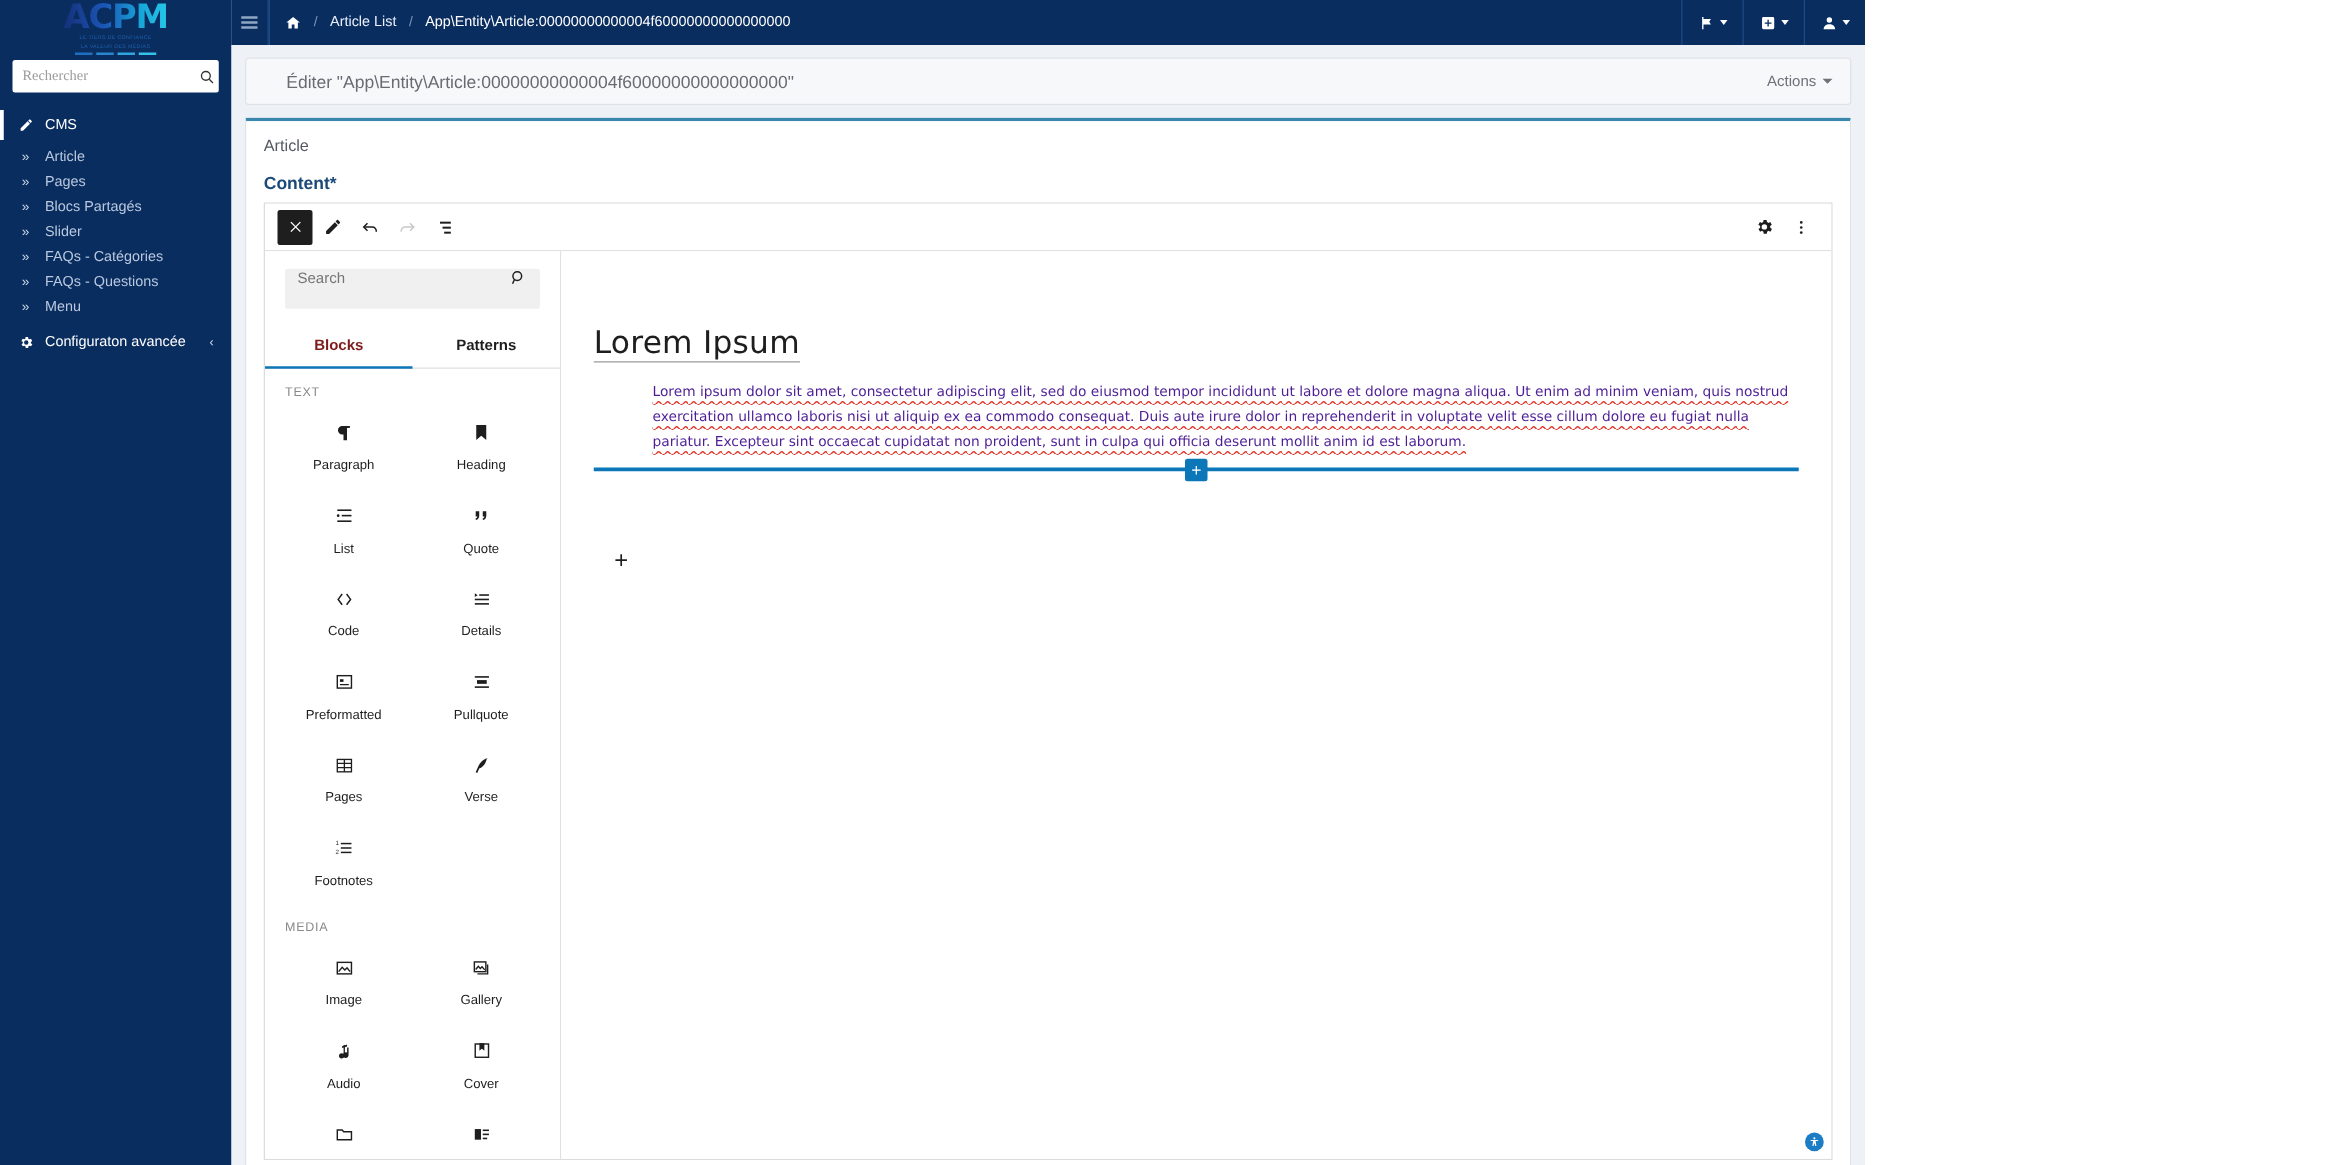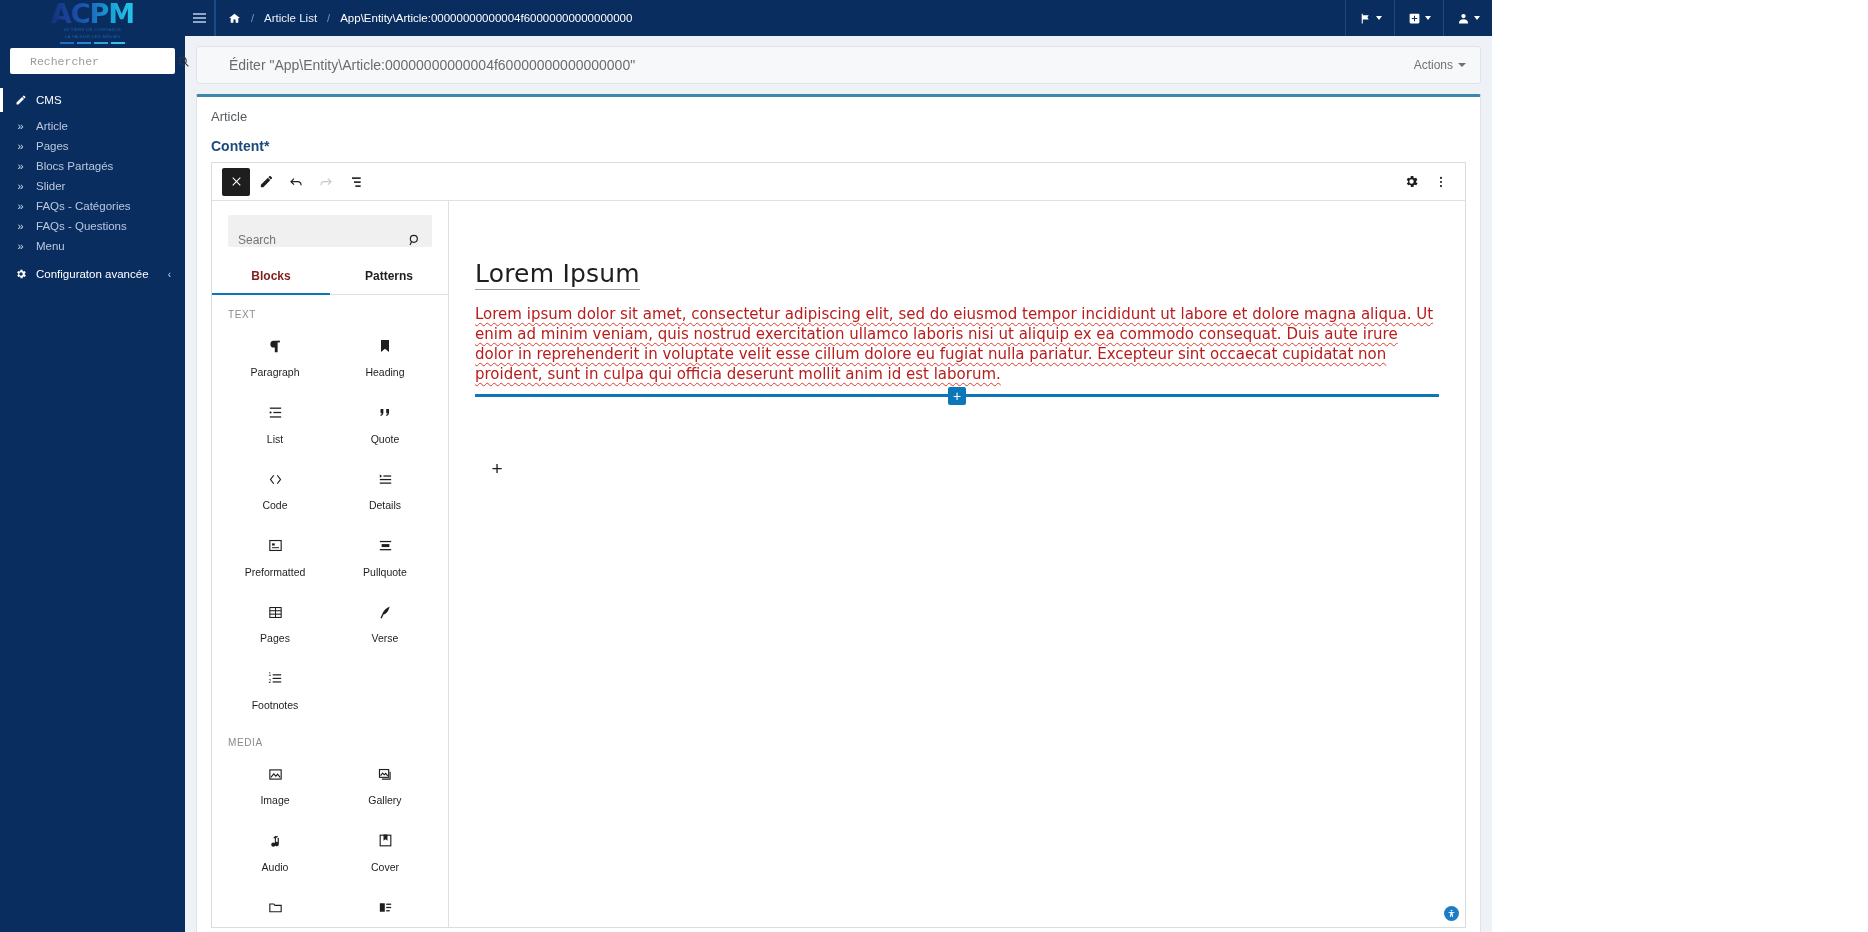--- a/index.html
+++ b/index.html
@@ -35,21 +35,21 @@
   .logo-bars i:nth-child(2) { background: #2a86cc; }
   .logo-bars i:nth-child(3) { background: #2fa5dd; }
   .logo-bars i:nth-child(4) { background: #35c2e8; }
 
   .search-box {
     margin: 6px 10px 0 10px; height: 26px; background: #fff; border-radius: 2px;
     display: flex; align-items: center; padding: 0 8px;
   }
   .search-box input {
     flex: 1; border: 0; outline: none; font-size: 11.5px; color: #444;
-    font-family: Liberation Mono, monospace; background: transparent; margin-left: 12px;
+    font-family: Liberation Serif, serif; background: transparent;
   }
   .search-box input::placeholder { color: #9a9a9a; }
   .search-ico { width: 13px; height: 13px; color: #333; }
 
   .nav { margin-top: 16px; }
   .nav-item {
     display: flex; align-items: center; gap: 9px;
     padding: 4px 14px; height: 20px; font-size: 11.5px; color: #e8eef7;
     cursor: pointer; position: relative;
   }
@@ -123,21 +123,21 @@
   .tool-spacer { flex: 1; }
 
   .editor-body { flex: 1; display: flex; min-height: 0; }
 
   .inserter {
     width: 237px; min-width: 237px; border-right: 1px solid #e0e0e0; background: #fff;
     display: flex; flex-direction: column; overflow: hidden;
   }
   .ins-search-wrap { padding: 14px 16px 0 16px; }
   .ins-search {
-    background: #f0f0f0; height: 32px; border-radius: 2px; display: flex; align-items: flex-end;
+    background: #f0f0f0; height: 32px; border-radius: 2px; display: flex; align-items: flex-start;
     padding: 0 10px;
   }
   .ins-search input { flex:1; border:0; outline:none; background:transparent; font-size:12px; color:#1e1e1e; font-family:"Liberation Sans", sans-serif;}
   .ins-search input::placeholder { color: #757575; }
 
   .ins-tabs { display: flex; border-bottom: 1px solid #e0e0e0; margin-top: 12px; }
   .ins-tab {
     flex: 1; text-align: center; font-size: 12px; font-weight: bold; color: #1e1e1e;
     padding: 10px 0 10px 0; cursor: pointer; border-bottom: 2px solid transparent; margin-bottom: -1px;
   }
@@ -154,24 +154,25 @@
   .ins-cell .lbl { font-size: 10.5px; color: #1e1e1e; text-align: center; line-height: 1.1; }
 
   .canvas { flex: 1; background: #fff; position: relative; overflow: hidden; }
   .canvas-inner { padding: 58px 26px 0 26px; }
   .post-title {
     font-size: 25px; color: #1e1e1e; font-weight: normal; letter-spacing: .2px;
     border-bottom: 1px solid #9a9a9a; display: inline-block; padding-bottom: 1px; margin-bottom: 14px;
     font-family: "DejaVu Sans", sans-serif;
   }
   .post-para {
-    font-size: 15px; line-height: 20px; color: #b91c1c;
+    font-size: 11px; line-height: 20px; color: #4c1d95;
     text-decoration: underline; text-decoration-style: wavy; text-decoration-color: #e23b2e;
     text-underline-offset: 3px; text-decoration-thickness: 1px;
     font-family: "DejaVu Sans", sans-serif;
+    margin-left: 47px;
   }
   .insert-line { position: relative; height: 3px; background: #0b76b8; margin-top: 10px; }
   .insert-plus {
     position: absolute; left: 50%; transform: translate(-50%, -50%); top: 50%;
     width: 18px; height: 18px; background: #0b76b8; color: #fff; border-radius: 2px;
     display: flex; align-items: center; justify-content: center; font-size: 14px; cursor: pointer;
     line-height: 1;
   }
   .canvas-appender {
     margin: 62px 0 0 12px; width: 20px; height: 20px; color: #1e1e1e;

